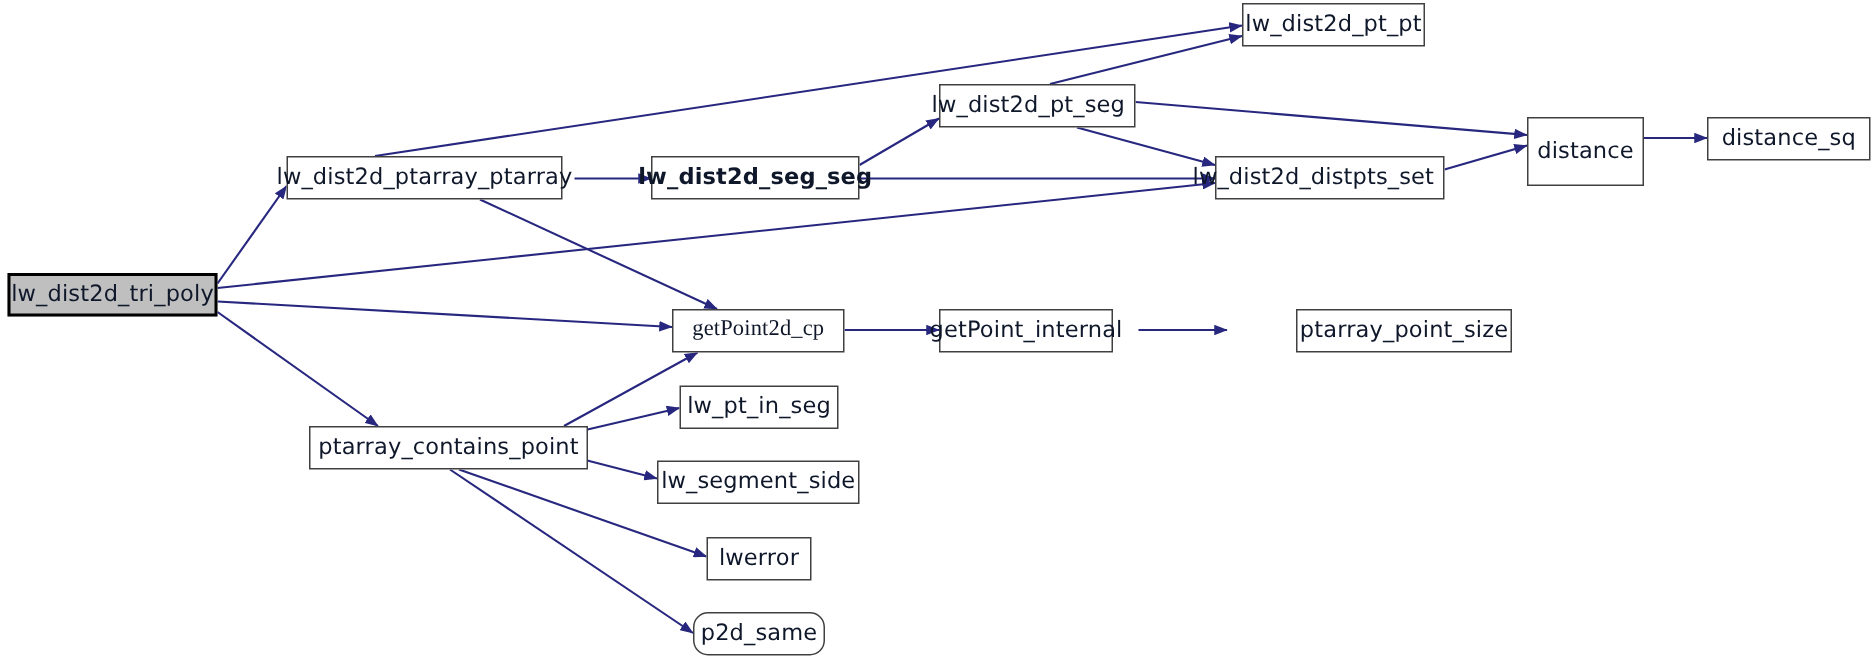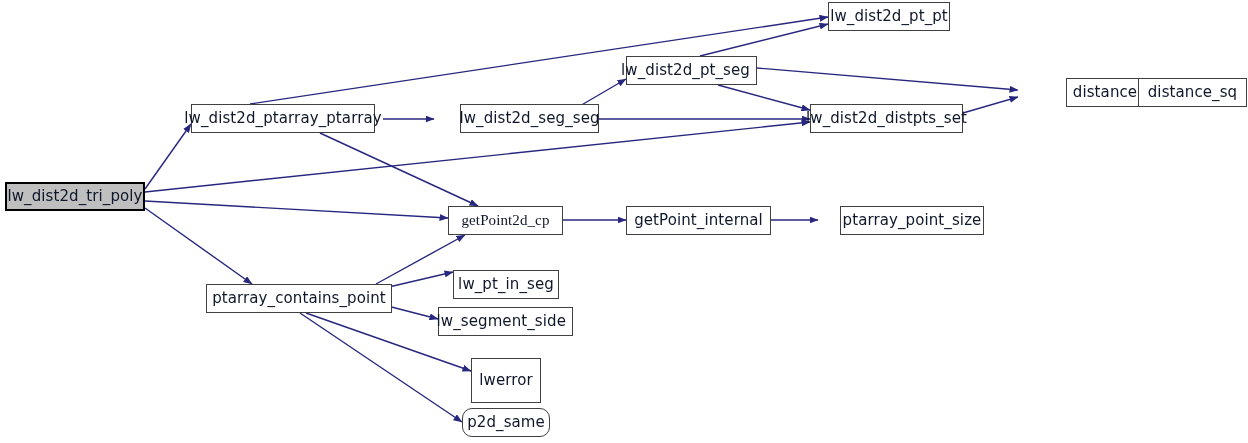--- a/index.html
+++ b/index.html
@@ -85,53 +85,53 @@
   <div id="nodes-group">
       <div class="node highlight" style="left: 5px; top: 182px; width: 140px; height: 29px;">
         <span class="node-label">lw_dist2d_tri_poly</span>
       </div>
       <div class="node" style="left: 191px; top: 104px; width: 184px; height: 29px;">
         <span class="node-label">lw_dist2d_ptarray_ptarray</span>
       </div>
       <div class="node" style="left: 206px; top: 284px; width: 186px; height: 29px;">
         <span class="node-label">ptarray_contains_point</span>
       </div>
-      <div class="node" style="left: 460px; top: 104px; width: 139px; height: 29px;">
+      <div class="node" style="left: 434px; top: 104px; width: 139px; height: 29px; font-weight: bold;">
         <span class="node-label">lw_dist2d_seg_seg</span>
       </div>
       <div class="node" style="left: 448px; top: 206px; width: 115px; height: 29px; font-family: Liberation Serif, serif;">
         <span class="node-label">getPoint2d_cp</span>
       </div>
-      <div class="node" style="left: 453px; top: 257px; width: 106px; height: 29px; margin-top: 13px;">
+      <div class="node" style="left: 453px; top: 257px; width: 106px; height: 29px;">
         <span class="node-label">lw_pt_in_seg</span>
       </div>
-      <div class="node" style="left: 438px; top: 307px; width: 135px; height: 29px; justify-content: flex-end;">
+      <div class="node" style="left: 438px; top: 307px; width: 135px; height: 29px;">
         <span class="node-label">lw_segment_side</span>
       </div>
-      <div class="node" style="left: 471px; top: 358px; width: 70px; height: 45px;">
+      <div class="node" style="left: 471px; top: 358px; width: 70px; height: 29px;">
         <span class="node-label">lwerror</span>
       </div>
       <div class="node" style="left: 462px; top: 408px; width: 88px; height: 29px; border-radius: 10px;">
         <span class="node-label">p2d_same</span>
       </div>
       <div class="node" style="left: 626px; top: 56px; width: 131px; height: 29px; justify-content: flex-end;">
         <span class="node-label">lw_dist2d_pt_seg</span>
       </div>
-      <div class="node" style="left: 626px; top: 206px; width: 145px; height: 29px;">
+      <div class="node" style="left: 626px; top: 206px; width: 116px; height: 29px;">
         <span class="node-label">getPoint_internal</span>
       </div>
       <div class="node" style="left: 828px; top: 2px; width: 122px; height: 29px;">
         <span class="node-label">lw_dist2d_pt_pt</span>
       </div>
-      <div class="node" style="left: 810px; top: 104px; width: 153px; height: 29px;">
+      <div class="node" style="left: 810px; top: 104px; width: 153px; height: 29px; justify-content: flex-end;">
         <span class="node-label">lw_dist2d_distpts_set</span>
       </div>
-      <div class="node" style="left: 840px; top: 206px; width: 144px; height: 29px;">
+      <div class="node" style="left: 864px; top: 206px; width: 144px; height: 29px;">
         <span class="node-label">ptarray_point_size</span>
       </div>
-      <div class="node" style="left: 1066px; top: 78px; width: 78px; height: 29px;">
+      <div class="node" style="left: 1018px; top: 78px; width: 78px; height: 46px;">
         <span class="node-label">distance</span>
       </div>
       <div class="node" style="left: 1138px; top: 78px; width: 109px; height: 29px;">
         <span class="node-label">distance_sq</span>
       </div>
     </div>
 </div>
 
 </body></html>

